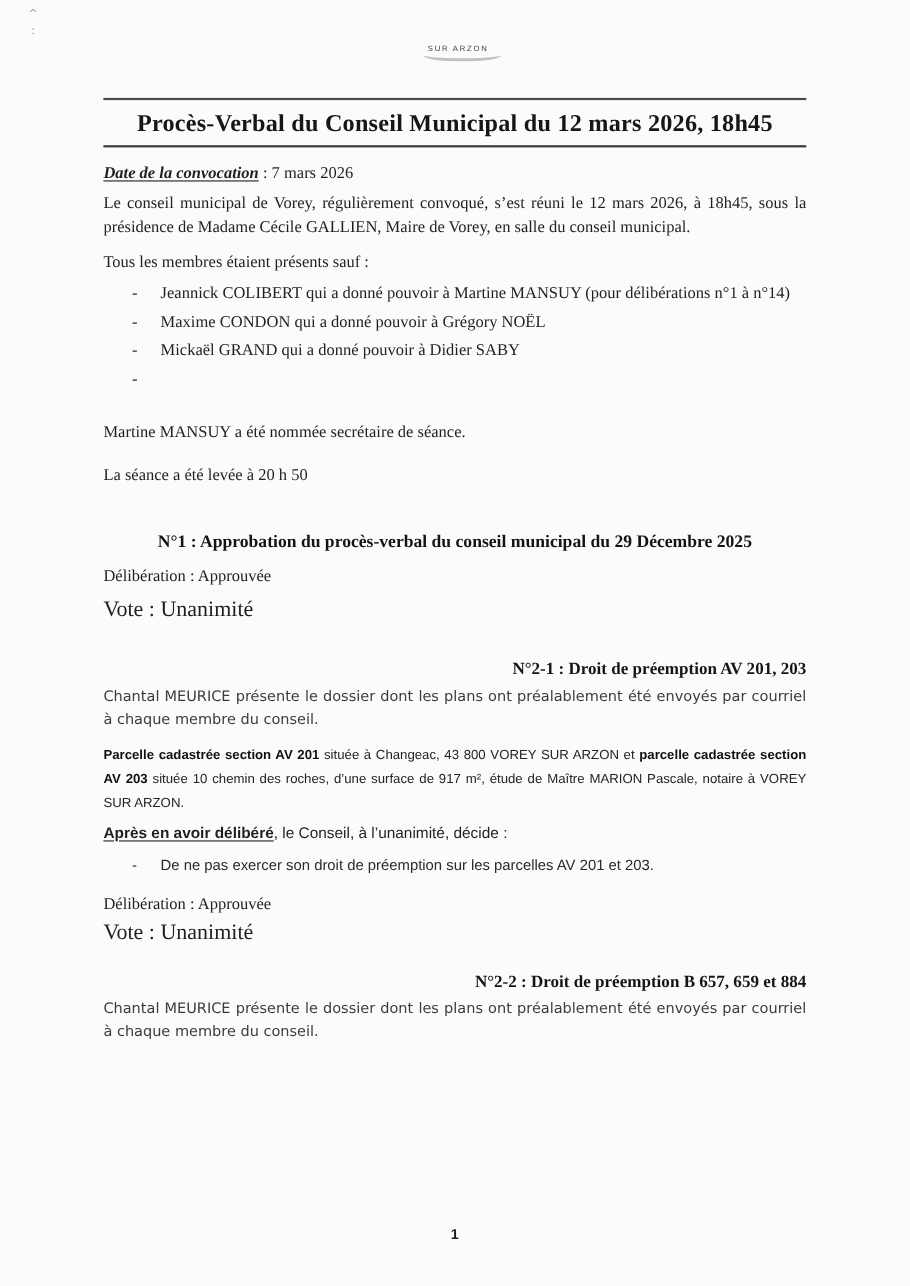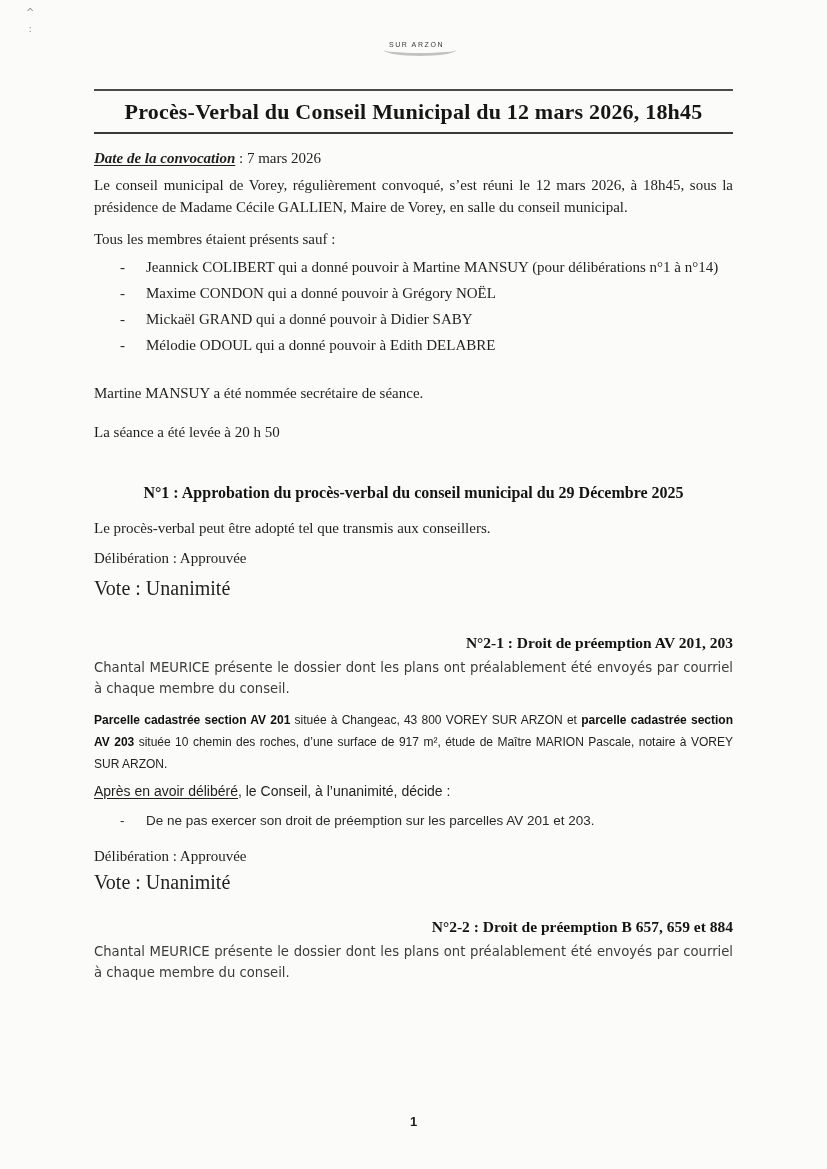--- a/index.html
+++ b/index.html
@@ -92,21 +92,21 @@
   }
   .parcel {
     margin: 10px 0 0;
     font-family: "Liberation Sans", "DejaVu Sans", sans-serif;
     font-size: 12px; line-height: 22px;
     color: #232323; text-align: justify;
   }
   .parcel strong { color: #101010; }
 
   .apres { margin: 7px 0 0; font-family: "Liberation Sans", "DejaVu Sans", sans-serif; font-size: 14px; line-height: 19px; }
-  .apres-lead { font-weight: 400; text-decoration: underline; text-underline-offset: 2px; }
+  .apres-lead { font-weight: 700; text-decoration: underline; text-underline-offset: 2px; }
 
   .decision-item {
     display: flex; margin: 10px 0 0; padding-left: 26px;
     font-family: "Liberation Sans", "DejaVu Sans", sans-serif;
     font-size: 13.5px; line-height: 19px; color: #2a2a2a;
   }
 
   .delib-21 { margin-top: 16px; }
   .vote-21  { margin-top: 6px; }
 
@@ -153,30 +153,28 @@
       <li class="absent-item">
           <span class="dash">-</span>
           <span class="item-text">Maxime CONDON qui a donné pouvoir à Grégory NOËL</span>
         </li>
       <li class="absent-item">
           <span class="dash">-</span>
           <span class="item-text">Mickaël GRAND qui a donné pouvoir à Didier SABY</span>
         </li>
       <li class="absent-item">
           <span class="dash">-</span>
-          <span class="item-text">Mélodie ODOUL qui a donné pouvoir à Edith DELABRE</span>
         </li>
     </ul>
 
     <p class="secretary">Martine MANSUY a été nommée secrétaire de séance.</p>
 
     <p class="closing">La séance a été levée à 20 h 50</p>
 
     <h2 class="h-n1">N°1 : Approbation du procès-verbal du conseil municipal du 29 Décembre 2025</h2>
-    <p class="s-body">Le procès-verbal peut être adopté tel que transmis aux conseillers.</p>
     <p class="delib">Délibération : Approuvée</p>
     <p class="vote">Vote : Unanimité</p>
 
     <h2 class="h-center">N°2-1 : Droit de préemption AV 201, 203</h2>
     <p class="presenter">Chantal MEURICE présente le dossier dont les plans ont préalablement été envoyés par courriel à chaque membre du conseil.</p>
     <p class="parcel"><strong>Parcelle cadastrée section AV 201</strong><span> située à Changeac, 43 800 VOREY SUR ARZON et </span><strong>parcelle cadastrée section AV 203</strong><span> située 10 chemin des roches, d’une surface de 917 m², étude de Maître MARION Pascale, notaire à VOREY SUR ARZON.</span></p>
     <p class="apres"><span class="apres-lead">Après en avoir délibéré</span><span>, le Conseil, à l’unanimité, décide :</span></p>
     <div class="decision-item">
         <span class="dash">-</span>
         <span>De ne pas exercer son droit de préemption sur les parcelles AV 201 et 203.</span>

